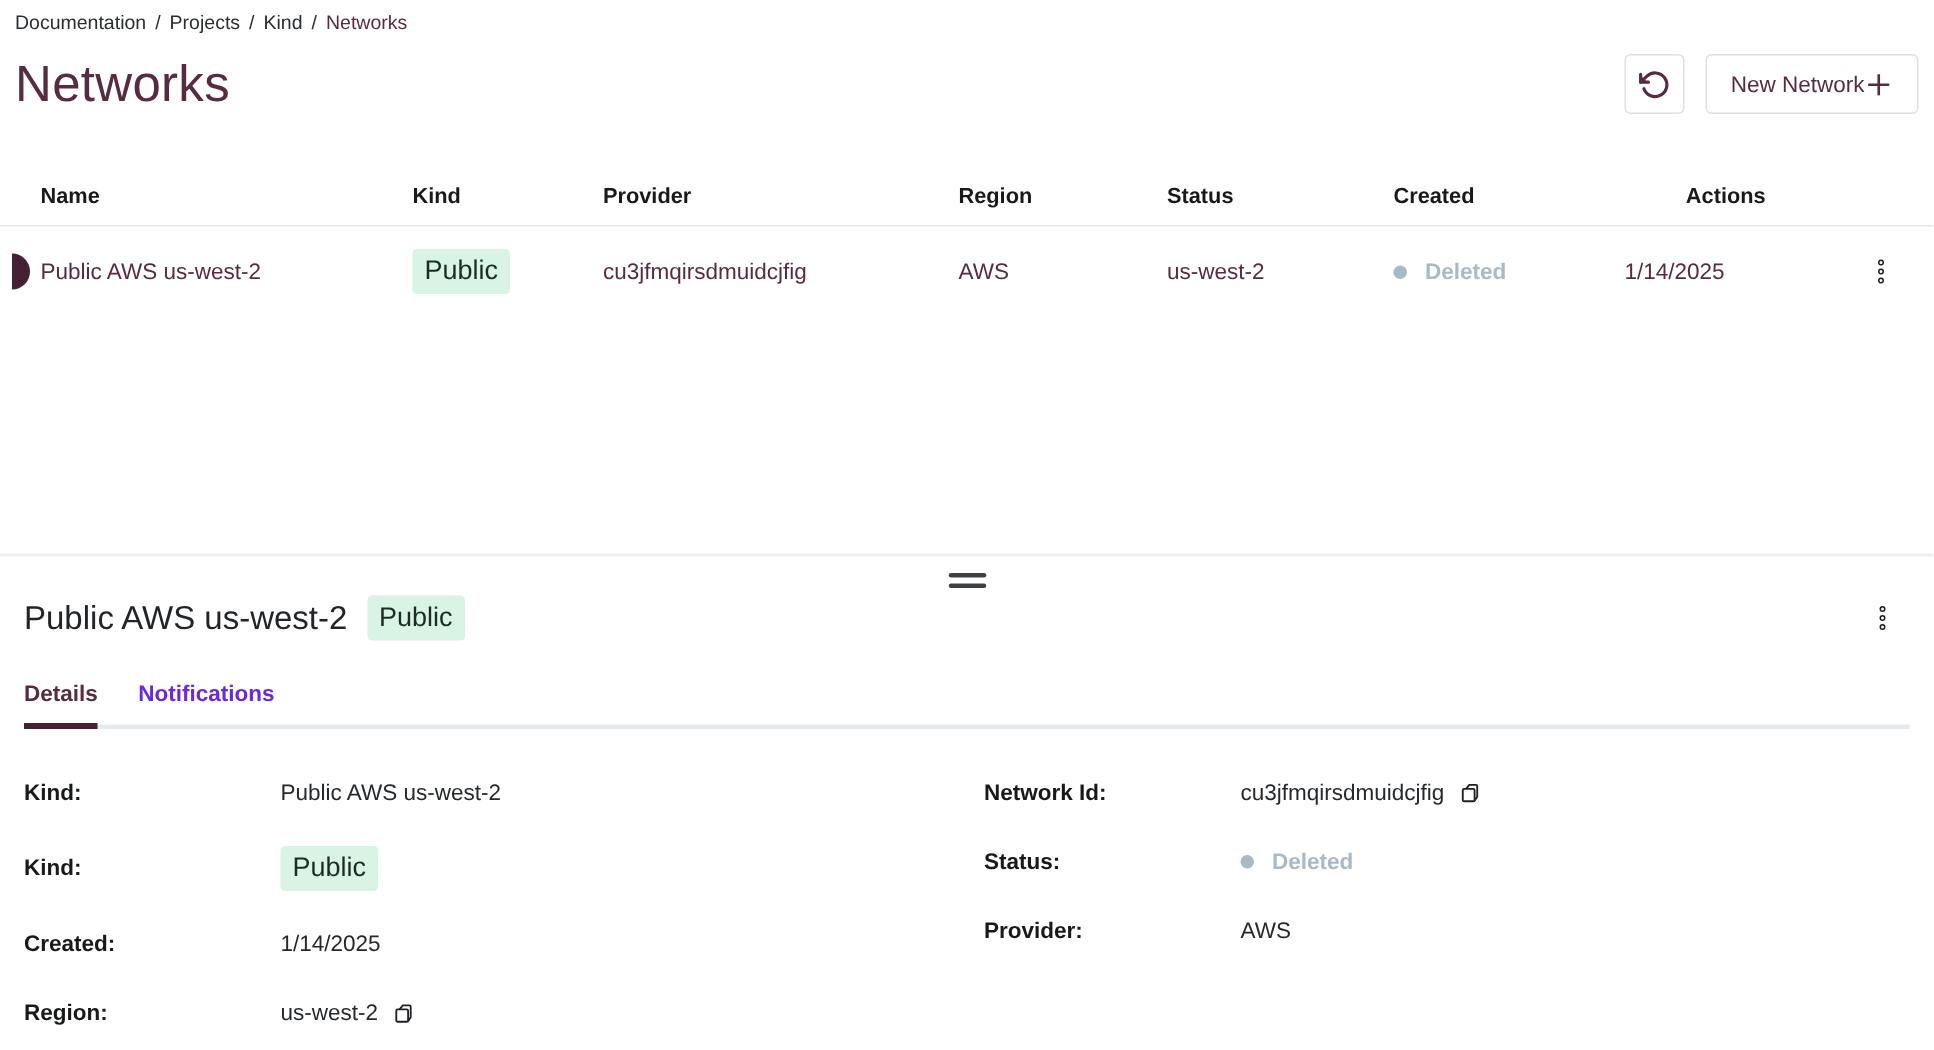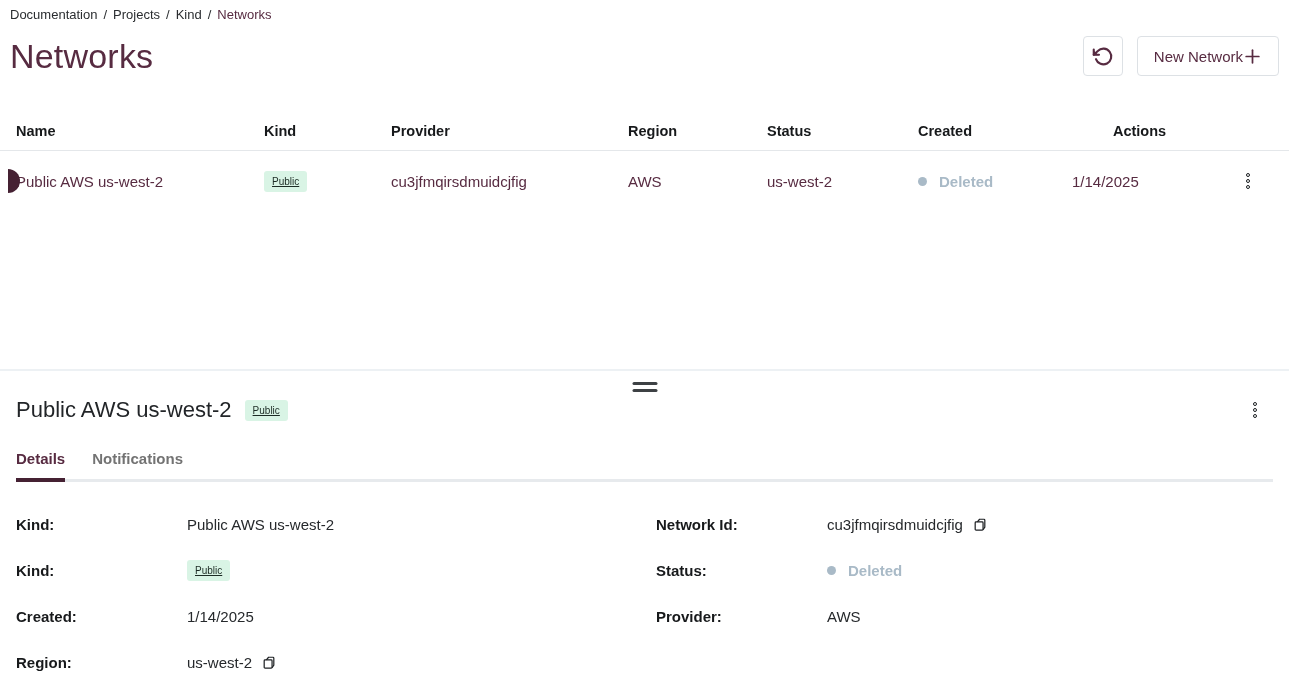--- a/index.html
+++ b/index.html
@@ -71,45 +71,44 @@
     color:var(--plum);
     cursor:pointer;
     font-family:"Liberation Sans", sans-serif;
   }
 
   
   .table{margin-top:33px;position:relative;}
   .tgrid{
     display:grid;
     grid-template-columns:248px 127px 237px 139px 151px 154px 135px 1fr;
-    padding-left:16px;
+    padding-left:27px;
     align-items:center;
   }
   .thead{height:40px;border-bottom:1px solid var(--border-gray);}
   .thead .th{font-size:14.5px;font-weight:700;color:#17191b;}
   .thead .th.actions{text-align:center;}
   .trow{height:60px;cursor:pointer;position:relative;}
   .trow .cell{font-size:15px;color:var(--plum);}
   .row-indicator{
     position:absolute;
     left:8px;top:50%;
     transform:translateY(-50%);
     width:12px;height:24px;
     background:var(--plum-dark);
     border-radius:0 12px 12px 0;
   }
   .badge{
     display:inline-block;
     background:var(--badge-bg);
     color:var(--badge-text);
-    font-size:10px;
+    font-size:18px;
     padding:5px 8px;
     border-radius:3px;
     line-height:1.1;
-    text-decoration:underline;
   }
   .status{display:flex;align-items:center;gap:12px;color:var(--status-gray);font-weight:700;font-size:15px;}
   .status .dot{width:9px;height:9px;border-radius:50%;background:var(--status-gray);flex:none;}
   .kebab{
     display:inline-flex;flex-direction:column;align-items:center;gap:2px;
     padding:4px;cursor:pointer;background:none;border:none;
   }
   .kebab i{
     display:block;width:4px;height:4px;border-radius:50%;
     border:1.6px solid #1c1f22;background:#fff;
@@ -142,21 +141,21 @@
 
   .tabs{
     display:flex;gap:27px;
     margin:27px 16px 0 16px;
     border-bottom:3px solid #e7eaed;
     position:relative;
   }
   .tab{
     font-size:15px;font-weight:700;
     padding-bottom:12px;
-    cursor:pointer;position:relative;color:#737373;
+    cursor:pointer;position:relative;color:#6d28d9;
     background:none;border:none;
     font-family:"Liberation Sans", sans-serif;
   }
   .tab.active{color:var(--plum);}
   .tab.active::after{
     content:"";
     position:absolute;left:0;right:0;bottom:-3px;height:4px;
     background:var(--plum-dark);
   }
 

